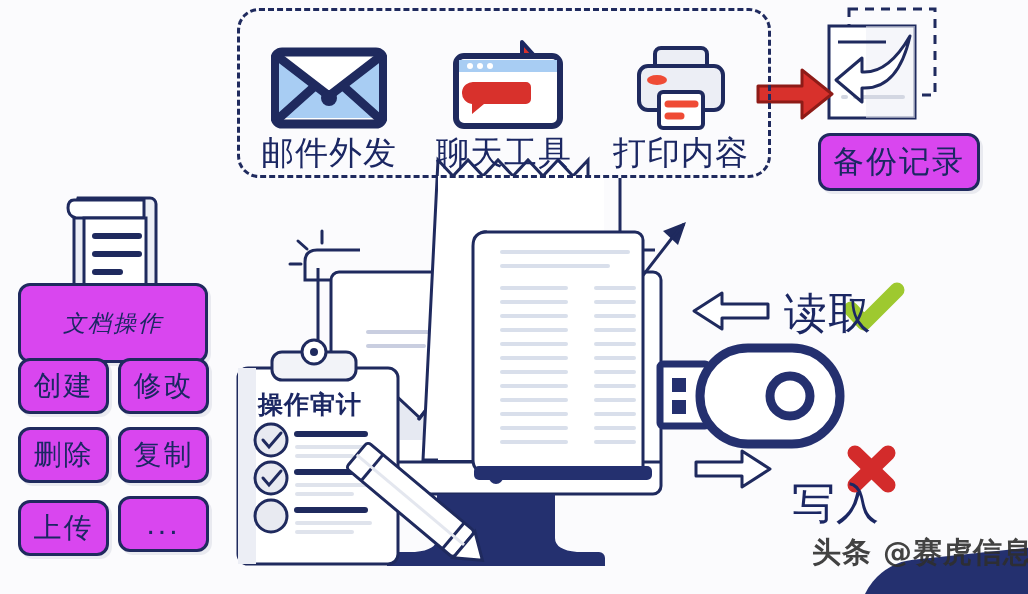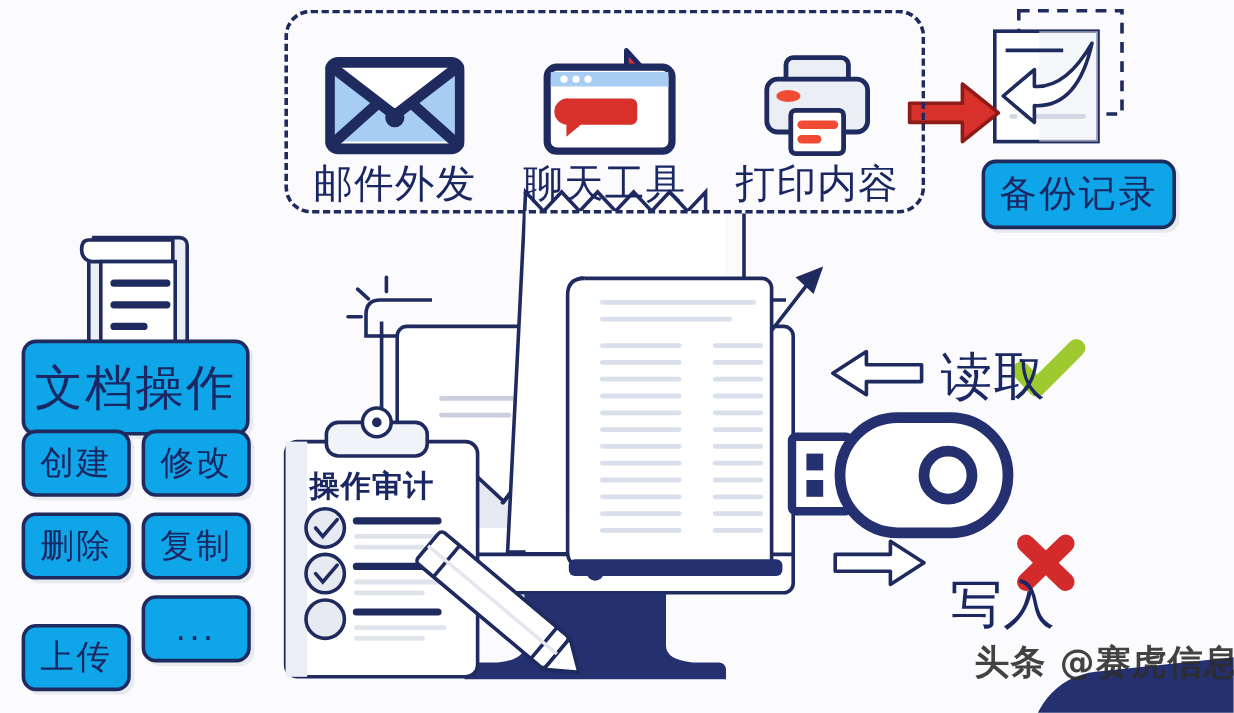--- a/index.html
+++ b/index.html
@@ -21,33 +21,33 @@
   }
   .channel-item{position:absolute;text-align:center;width:170px;}
   .channel-label{
     font-size:33px;color:#1b2763;letter-spacing:1px;
     font-weight:500;line-height:1;white-space:nowrap;
   }
   .channel-icon{height:86px;display:flex;align-items:flex-end;justify-content:center;margin-bottom:6px;}
 
   
   .pill{
-    border:3px solid #1f2a5e;border-radius:12px;background:#0ea5e9;
+    border:3px solid #1f2a5e;border-radius:12px;background:#d946ef;
     color:#1b2763;display:flex;align-items:center;justify-content:center;
     box-sizing:border-box;letter-spacing:2px;
     box-shadow:3px 3px 0 rgba(31,42,94,.08);
   }
 
-  #doc-ops-pill{left:18px;top:283px;width:190px;height:80px;font-size:40px;}
+  #doc-ops-pill{left:18px;top:283px;width:190px;height:80px;font-size:23px;font-style:italic;}
   .op-pill{width:91px;height:56px;font-size:28px;}
   #op-create{left:18px;top:358px;}
   #op-modify{left:118px;top:358px;}
   #op-delete{left:18px;top:427px;}
   #op-copy{left:118px;top:427px;border-radius:12px;}
-  #op-upload{left:18px;top:520px;}
+  #op-upload{left:18px;top:500px;}
   #op-more{left:118px;top:496px;font-size:30px;letter-spacing:3px;}
 
   #backup-pill{left:818px;top:133px;width:162px;height:58px;font-size:31px;}
 
   
   .rw-row{display:flex;align-items:center;gap:10px;}
   .rw-text{font-size:43px;color:#1b2763;letter-spacing:1px;font-weight:500;}
   #usb-read-row{left:688px;top:285px;}
   #usb-write-row{left:696px;top:443px;margin-top:32px;}
 

